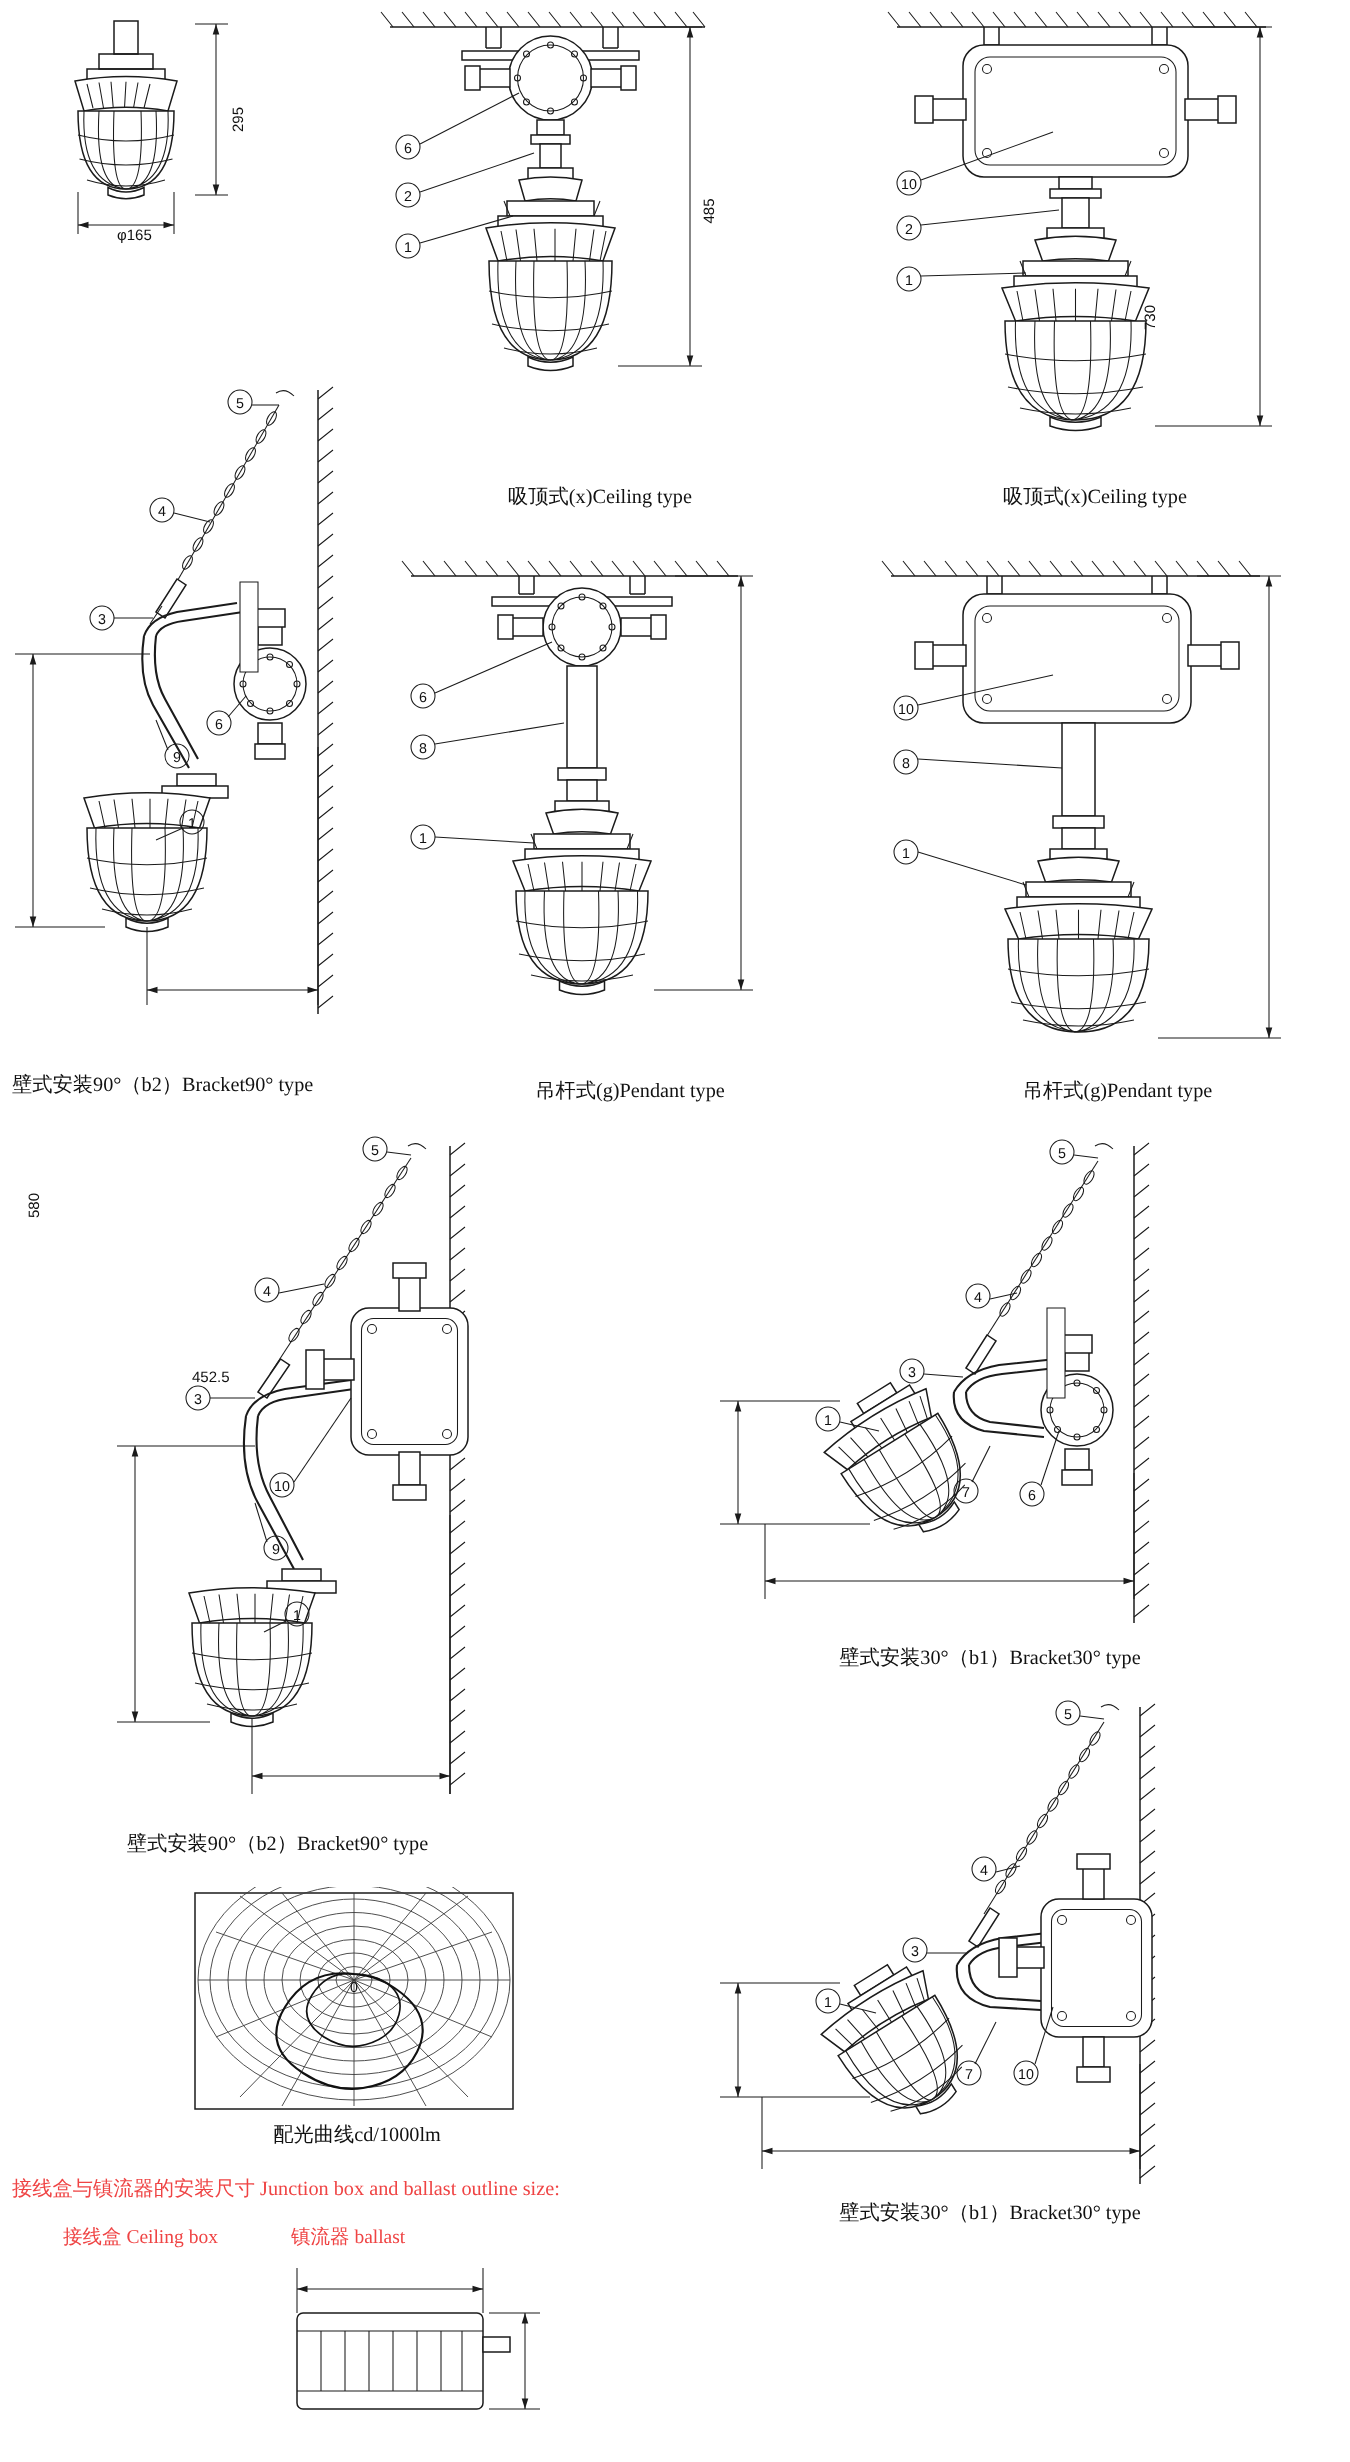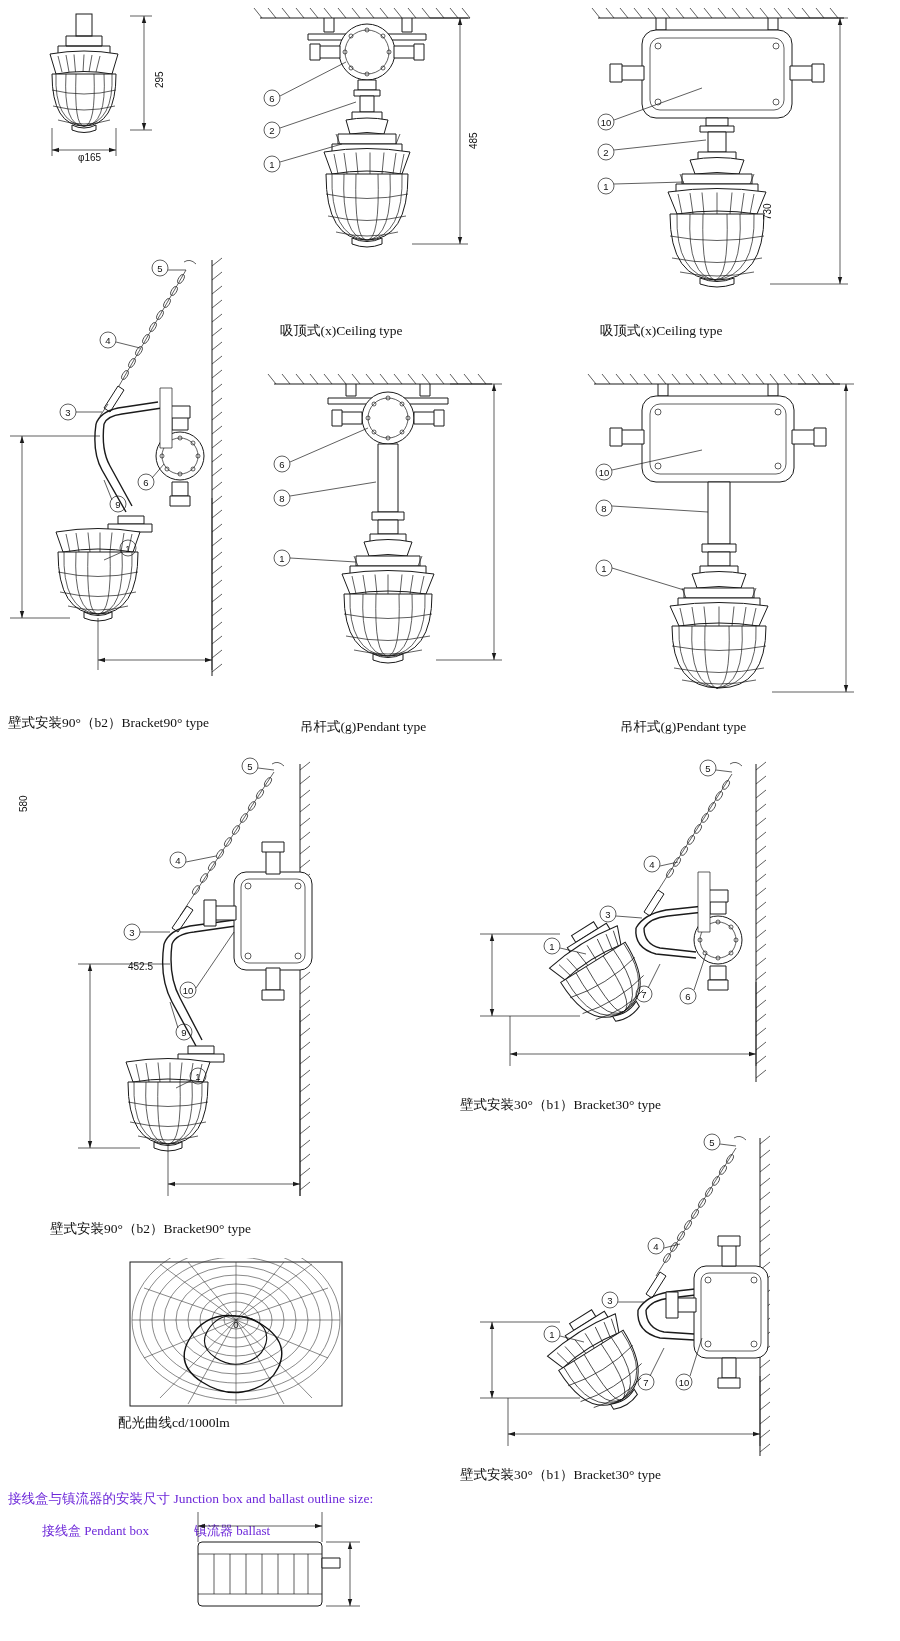--- a/index.html
+++ b/index.html
@@ -4,32 +4,31 @@
 <style>
   html,body{margin:0;padding:0;background:#ffffff;}
   body{
     width:900px;height:1641px;position:relative;overflow:hidden;
     font-family:"Liberation Serif", serif;
     color:#1a1a1a;
   }
   .stage{position:absolute;left:0;top:0;width:900px;height:1641px;}
   .abs{position:absolute;}
   .cap{
-    position:absolute;text-align:left;font-size:13.5px;
+    position:absolute;text-align:center;font-size:13.5px;
     font-family:"Liberation Serif", serif;color:#111;white-space:nowrap;
   }
   .dimtxt{
     position:absolute;font-size:10px;color:#111;white-space:nowrap;
     font-family:"Liberation Sans", sans-serif;
   }
   .dimtxt.vert{transform-origin:0 0;transform:rotate(-90deg);}
   .note{
-    position:absolute;font-size:13.5px;color:#6d28d9;white-space:nowrap;
+    position:absolute;font-size:13.5px;color:#ef4444;white-space:nowrap;
     font-family:"Liberation Serif", serif;
-    margin-top:40px;
   }
   svg{display:block;}
   .ln{stroke:#1b1b1b;fill:none;stroke-width:1;}
   .ln2{stroke:#1b1b1b;fill:none;stroke-width:1.4;}
   .thin{stroke:#1b1b1b;fill:none;stroke-width:0.7;}
   .hatch{stroke:#1b1b1b;stroke-width:0.7;}
   .wh{fill:#ffffff;}
   .callout{font-size:9.5px;font-family:"Liberation Sans", sans-serif;}
   .photo-grid{stroke:#3a3a3a;stroke-width:0.6;fill:none;}
   .photo-bg{fill:#ffffff;stroke:#1b1b1b;stroke-width:1;}
@@ -331,21 +330,21 @@
           <path d="M122 304 L104 312"></path>
       </g>
       <text class="callout" x="160" y="24" text-anchor="middle" fill="#111">5</text>
       <text class="callout" x="108" y="96" text-anchor="middle" fill="#111">4</text>
       <text class="callout" x="68" y="168" text-anchor="middle" fill="#111">3</text>
       <text class="callout" x="118" y="260" text-anchor="middle" fill="#111">9</text>
       <text class="callout" x="146" y="238" text-anchor="middle" fill="#111">6</text>
       <text class="callout" x="128" y="304" text-anchor="middle" fill="#111">1</text>
     </svg>
     <div class="dimtxt vert" style="left:18px;top:564px;">580</div>
-    <div class="dimtxt" style="left:128px;top:665px;margin-top:48px;">452.5</div>
+    <div class="dimtxt" style="left:128px;top:665px;">452.5</div>
   </div>
   <div class="cap" style="left:0px;top:714px;width:260px;text-align:left;padding-left:8px;">壁式安装90°（b2）Bracket90° type</div>
 
   <div class="abs" style="left:260px;top:370px;width:280px;height:330px;">
     <svg width="280" height="330" viewBox="0 0 280 330">
       <g class="ln">
           <path d="M14 14 h218"></path>
         </g>
       <g class="hatch">
         <path d="M16 14 l-8 -10 M30 14 l-8 -10 M44 14 l-8 -10 M58 14 l-8 -10 M72 14 l-8 -10 M86 14 l-8 -10 M100 14 l-8 -10 M114 14 l-8 -10 M128 14 l-8 -10 M142 14 l-8 -10 M156 14 l-8 -10 M170 14 l-8 -10 M184 14 l-8 -10 M198 14 l-8 -10 M212 14 l-8 -10 M226 14 l-8 -10"></path>
@@ -815,21 +814,21 @@
       <path d="M118 58 q-18 -2 -28 14 q-10 16 8 28 q14 9 28 5 q18 -5 22 -20 q4 -16 -14 -24 q-8 -3 -16 -3 z" fill="none" stroke="#111" stroke-width="1.1"></path>
 
       <text class="callout" x="118" y="70" text-anchor="middle" fill="#111">0</text>
     </svg>
 
   </div>
   <div class="cap" style="left:118px;top:1414px;width:240px;">配光曲线cd/1000lm</div>
 
   <div class="note" style="left:8px;top:1450px;">接线盒与镇流器的安装尺寸 Junction box and ballast outline size:</div>
 
-  <div class="note" style="left:42px;top:1482px;font-size:13px;">接线盒 Pendant box</div>
+  <div class="note" style="left:42px;top:1482px;font-size:13px;">接线盒 Ceiling box</div>
   <div class="note" style="left:194px;top:1482px;font-size:13px;">镇流器 ballast</div>
 
 
   <div class="abs" style="left:190px;top:1500px;width:320px;height:130px;">
     <svg width="320" height="130" viewBox="0 0 320 130">
       <g class="thin">
         <path d="M8 12 v30 M132 12 v30"></path>
         <path d="M8 26 h124"></path>
         <path d="M8 26 l7 -2.2 v4.4 z" fill="#1b1b1b" stroke="none"></path>
         <path d="M132 26 l-7 -2.2 v4.4 z" fill="#1b1b1b" stroke="none"></path>

